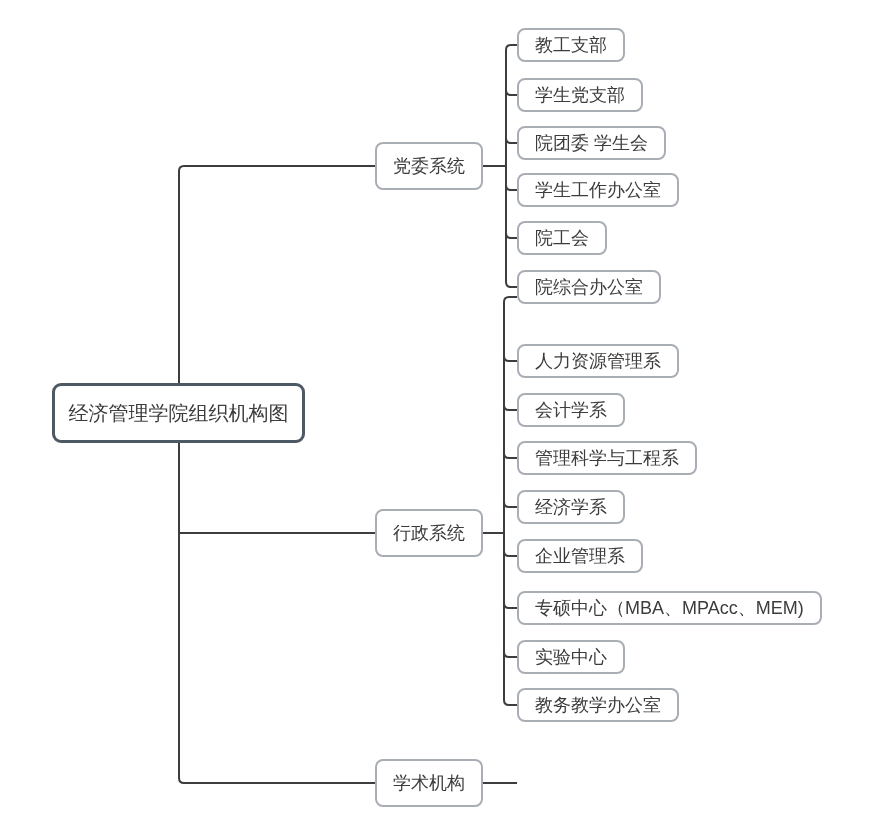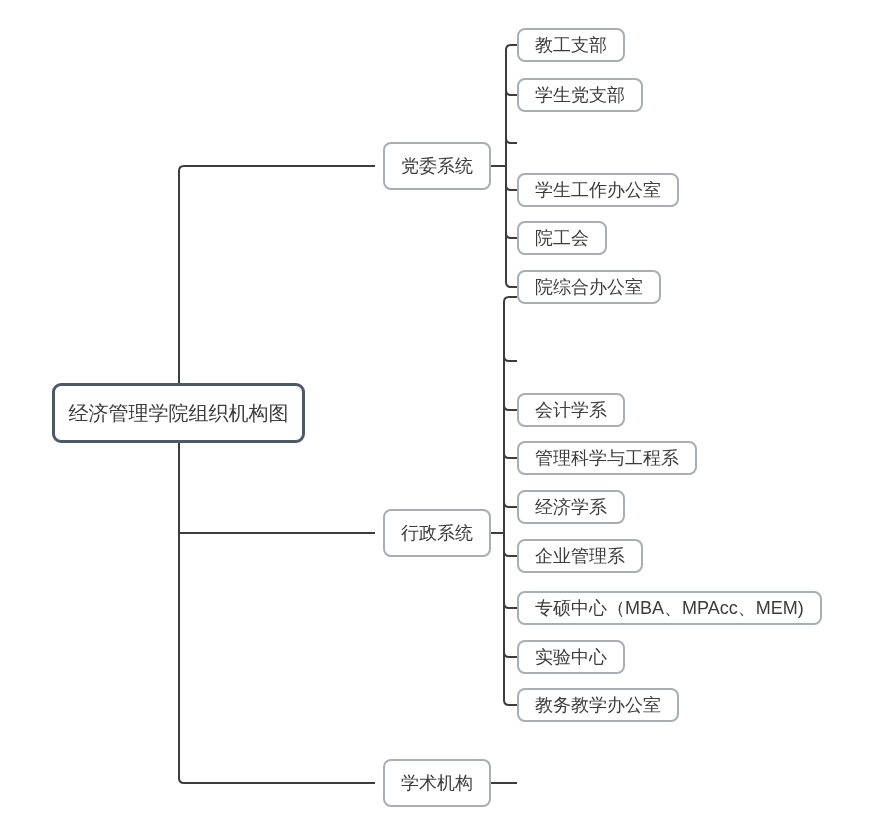--- a/index.html
+++ b/index.html
@@ -28,21 +28,20 @@
   .leaf{
     left:517px;
     height:34px;
     padding:0 16px;
   }
   .parent{
     left:375px;
     width:108px;
     height:48px;
     justify-content:center;
-    margin-left:8px;
   }
   .root{
     left:52px;
     top:383px;
     width:253px;
     height:60px;
     justify-content:center;
     font-size:20px;
     border:3px solid #4d5a66;
     border-radius:9px;
@@ -84,24 +83,26 @@
   </svg>
 
   <div class="node root">经济管理学院组织机构图</div>
 
   <div class="node parent" style="top:142px">党委系统</div>
   <div class="node parent" style="top:509px">行政系统</div>
   <div class="node parent" style="top:759px">学术机构</div>
 
   <div class="node leaf" style="top:28px">教工支部</div>
   <div class="node leaf" style="top:78px">学生党支部</div>
+  <div class="node leaf" style="top:126px">院团委 学生会</div>
   <div class="node leaf" style="top:173px">学生工作办公室</div>
   <div class="node leaf" style="top:221px">院工会</div>
   <div class="node leaf" style="top:270px">院综合办公室</div>
 
+  <div class="node leaf" style="top:344px">人力资源管理系</div>
   <div class="node leaf" style="top:393px">会计学系</div>
   <div class="node leaf" style="top:441px">管理科学与工程系</div>
   <div class="node leaf" style="top:490px">经济学系</div>
   <div class="node leaf" style="top:539px">企业管理系</div>
   <div class="node leaf" style="top:591px">专硕中心（MBA、MPAcc、MEM)</div>
   <div class="node leaf" style="top:640px">实验中心</div>
   <div class="node leaf" style="top:688px">教务教学办公室</div>
 
 
 </div>

